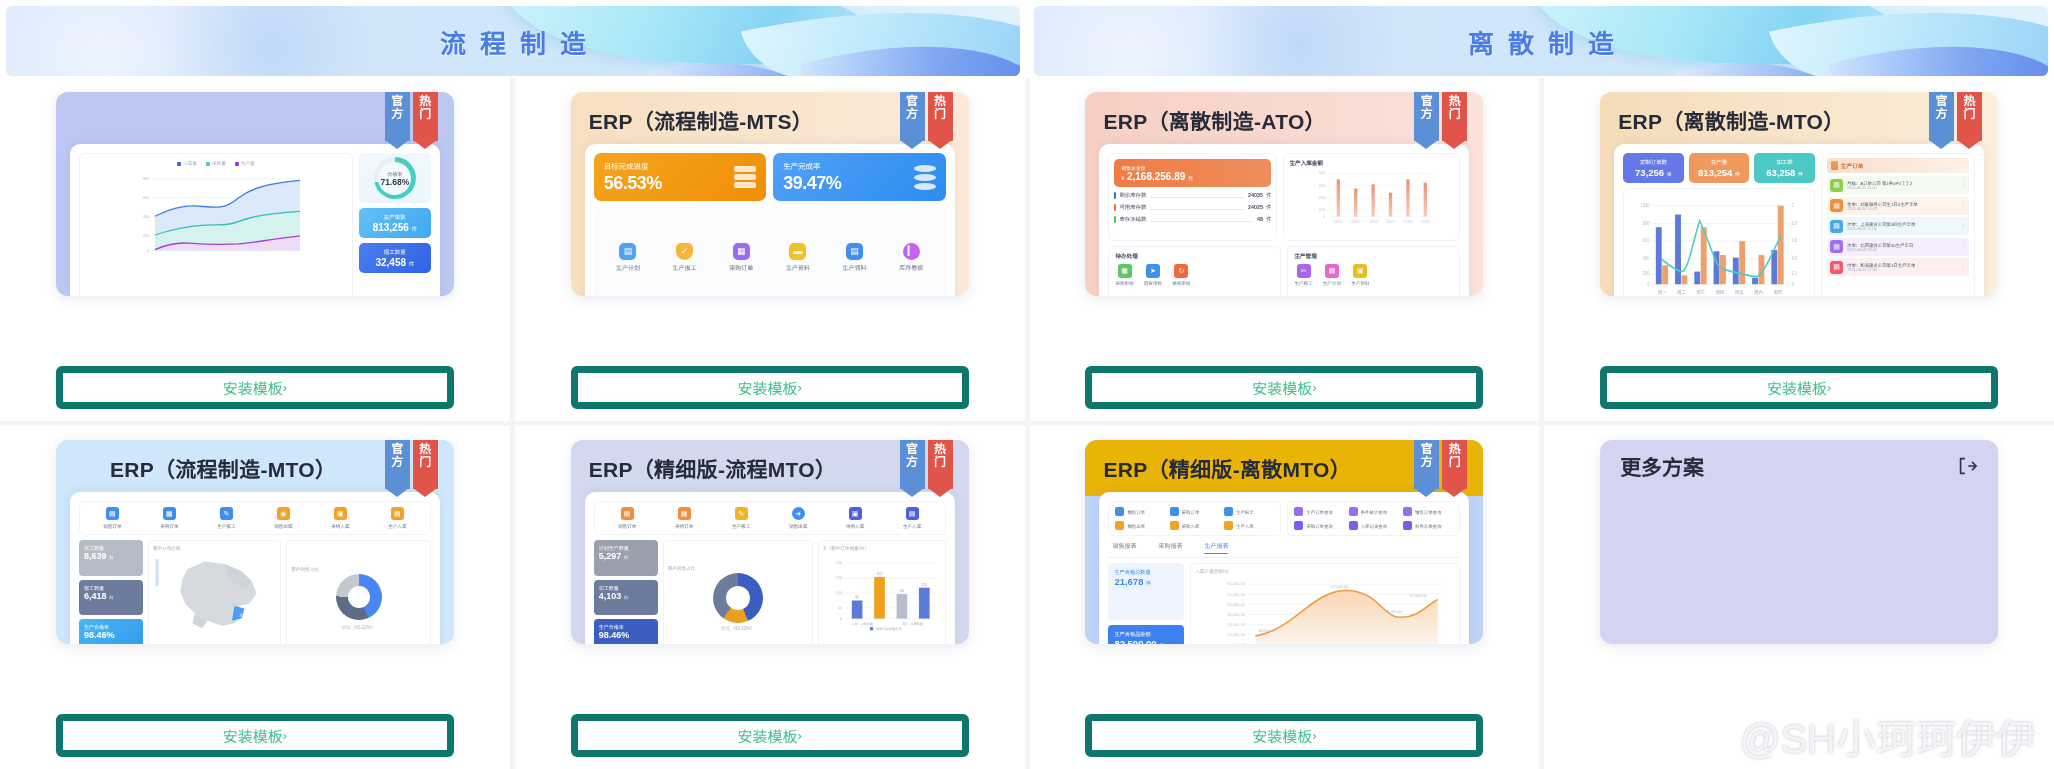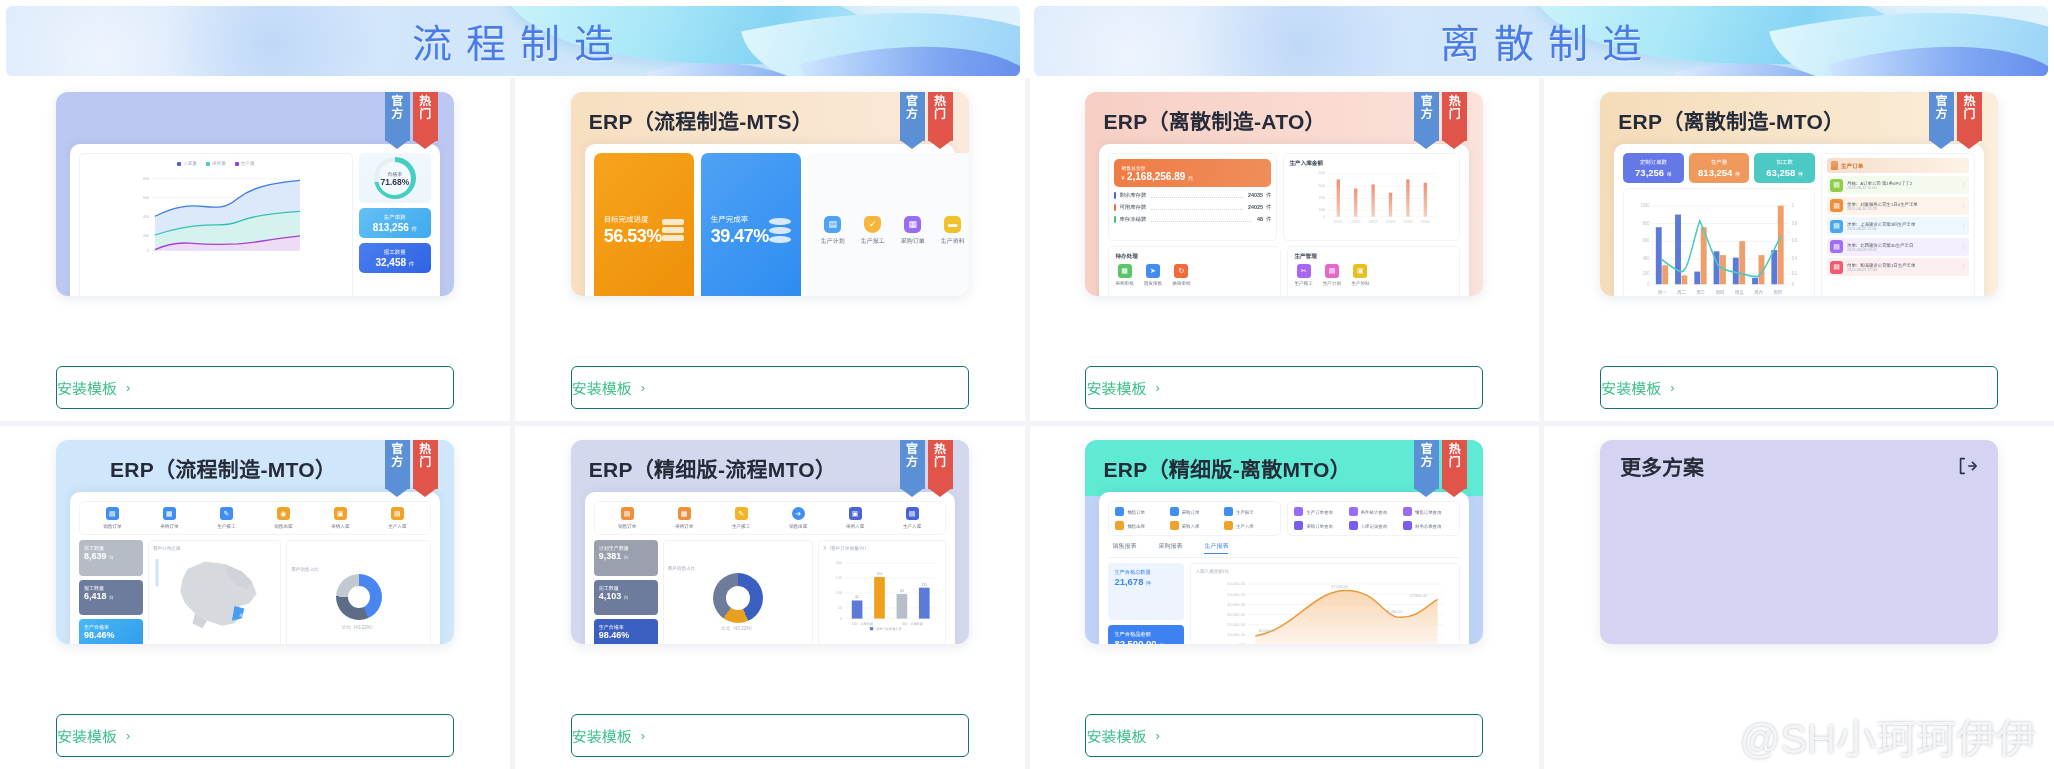--- a/index.html
+++ b/index.html
@@ -45,21 +45,21 @@
     background:linear-gradient(110deg,#cfe6ff 0%,#7fa7f2 55%,#5e86ea 100%);
     transform:rotate(-15deg);
   }
   .banner .leafD{
     position:absolute;right:206px;bottom:-56px;width:160px;height:80px;
     border-radius:0 100% 0 100%;
     background:linear-gradient(110deg,#dceaff 0%,#9ec0f5 60%,#6d96ee 100%);
     transform:rotate(-14deg);
   }
   .banner-title{
-    position:relative;z-index:5;font-size:40px;font-weight:400;letter-spacing:14px;
+    position:relative;z-index:5;font-size:26px;font-weight:700;letter-spacing:14px;
     color:#4a7ce8;text-indent:14px;
     text-shadow:0 1px 1px rgba(255,255,255,.9);
   }
 
   
   .grid{flex:1;display:flex;flex-direction:column;}
   .grid-row{flex:1;display:flex;position:relative;}
   .grid-row + .grid-row{border-top:5px solid #f3f4f8;}
   .cell{flex:1;position:relative;display:flex;flex-direction:column;align-items:center;
         padding:14px 22px 12px 22px;background:#fff;}
@@ -81,41 +81,41 @@
   .th-peach .p-head{background:linear-gradient(92deg,#f7dfc0,#fbeada);}
   .th-peach{background:linear-gradient(92deg,#f7dfc0,#fbeada);}
   .th-rose .p-head{background:linear-gradient(92deg,#f7cfc4,#fbe2db);}
   .th-rose{background:linear-gradient(92deg,#f7cfc4,#fbe2db);}
   .th-sand .p-head{background:linear-gradient(92deg,#f5dcb9,#fbeedb);}
   .th-sand{background:linear-gradient(92deg,#f5dcb9,#fbeedb);}
   .th-sky .p-head{background:#cfe6fb;margin-left:36px;}
   .th-sky{background:#cfe6fb;}
   .th-lilac .p-head{background:#d3d8ee;}
   .th-lilac{background:#d3d8ee;}
-  .th-blue .p-head{background:#5eead4;}
+  .th-blue .p-head{background:#eab308;}
   .th-blue{background:#bfd3f7;}
 
   
   .ribbons{position:absolute;top:0;right:16px;display:flex;gap:3px;z-index:20;}
   .ribbon{width:25px;height:49px;display:flex;flex-direction:column;align-items:center;
           justify-content:flex-start;padding-top:3px;color:#fff;font-size:12px;font-weight:700;
           line-height:1.05;letter-spacing:0;
           position:relative;}
   .ribbon::after{content:"";position:absolute;bottom:-8px;left:0;width:0;height:0;
                  border-left:12.5px solid transparent;border-right:12.5px solid transparent;}
   .ribbon.blue{background:#5b8fd6;}
   .ribbon.blue::after{border-top:9px solid #5b8fd6;}
   .ribbon.red{background:#e0544a;}
   .ribbon.red::after{border-top:9px solid #e0544a;}
   .ribbon span{display:block;}
 
   
   .install{
-    margin-top:auto;width:100%;max-width:398px;height:43px;border:1px solid #0f766e;border-radius:6px;
-    background:#fff;display:flex;align-items:center;justify-content:flex-start;gap:9px;
+    margin-top:auto;width:100%;max-width:398px;height:43px;border:7px solid #0f766e;border-radius:6px;
+    background:#fff;display:flex;align-items:center;justify-content:center;
     color:#3ec08a;font-size:15px;font-weight:500;cursor:pointer;
   }
   .install .chev{font-size:13px;line-height:1;}
   .tiny{font-size:4.6px;color:#a8b0bd;}
 
   
   .c1{display:flex;gap:6px;height:100%;}
   .c1 .chartbox{flex:1;background:#fff;border-radius:5px;border:1px solid #f0f2f7;padding:6px 5px 4px 5px;position:relative;}
   .c1 .legend{display:flex;justify-content:center;gap:9px;margin-bottom:3px;}
   .c1 .legend i{display:inline-block;width:4px;height:4px;border-radius:1px;margin-right:2px;vertical-align:middle;}
@@ -127,21 +127,21 @@
   .donutbox{background:linear-gradient(180deg,#f1f7ff,#ecf6fb);border-radius:5px;height:50px;
             display:flex;align-items:center;justify-content:center;}
   .donut-ring{width:42px;height:42px;border-radius:50%;display:flex;align-items:center;justify-content:center;
        background:conic-gradient(#45cfc0 0 71.68%,#e6eef6 71.68% 100%);}
   .donut-hole{width:33px;height:33px;border-radius:50%;background:#f3f9fd;display:flex;flex-direction:column;
        align-items:center;justify-content:center;}
   .donut-hole .d-lab{font-size:5px;color:#6b7585;}
   .donut-hole .d-val{font-size:8.5px;font-weight:700;color:#2f3a4c;}
 
   
-  .c2{display:flex;gap:6px;height:100%;}
+  .c2{display:flex;flex-direction:column;gap:6px;height:100%;}
   .big2{display:flex;gap:7px;}
   .big2 .bk{flex:1;border-radius:7px;padding:7px 10px;color:#fff;display:flex;align-items:center;justify-content:space-between;}
   .big2 .bk .lab{font-size:7.5px;margin-bottom:2px;}
   .big2 .bk .val{font-size:18px;font-weight:700;letter-spacing:-.5px;}
   .bk.orange{background:linear-gradient(135deg,#f6a41c,#ef8f08);}
   .bk.blue{background:linear-gradient(135deg,#4fa2f5,#2d8bf0);}
   .stack{display:flex;flex-direction:column;gap:2px;}
   .stack i{display:block;width:22px;height:6px;border-radius:2px;background:rgba(255,255,255,.78);
            transform:skewX(-0deg);}
   .cyl{width:22px;display:flex;flex-direction:column;gap:2px;}
@@ -854,21 +854,21 @@
                 </div>
                 <div class="ic">
                   <div class="sq" style="background:#4a63d8;width:13px;height:13px;font-size:7px;border-radius:3px">▤</div>
                   <div class="cap" style="font-size:4.6px">生产入库</div>
                 </div>
               </div>
               <div class="main">
                 <div class="kcol">
                   <div class="kb" style="background:#9aa0ad">
                     <div class="l">计划生产数量</div>
-                    <div class="v"><em style="font-style:normal">9,381</em> <small>台</small></div>
+                    <div class="v"><em style="font-style:normal">5,297</em> <small>台</small></div>
                   </div>
                   <div class="kb" style="background:#6d7c9c">
                     <div class="l">完工数量</div>
                     <div class="v"><em style="font-style:normal">4,103</em> <small>台</small></div>
                   </div>
                   <div class="kb" style="background:#3a5fc0">
                     <div class="l">生产合格率</div>
                     <div class="v"><em style="font-style:normal">98.46%</em></div>
                   </div>
                 </div>

